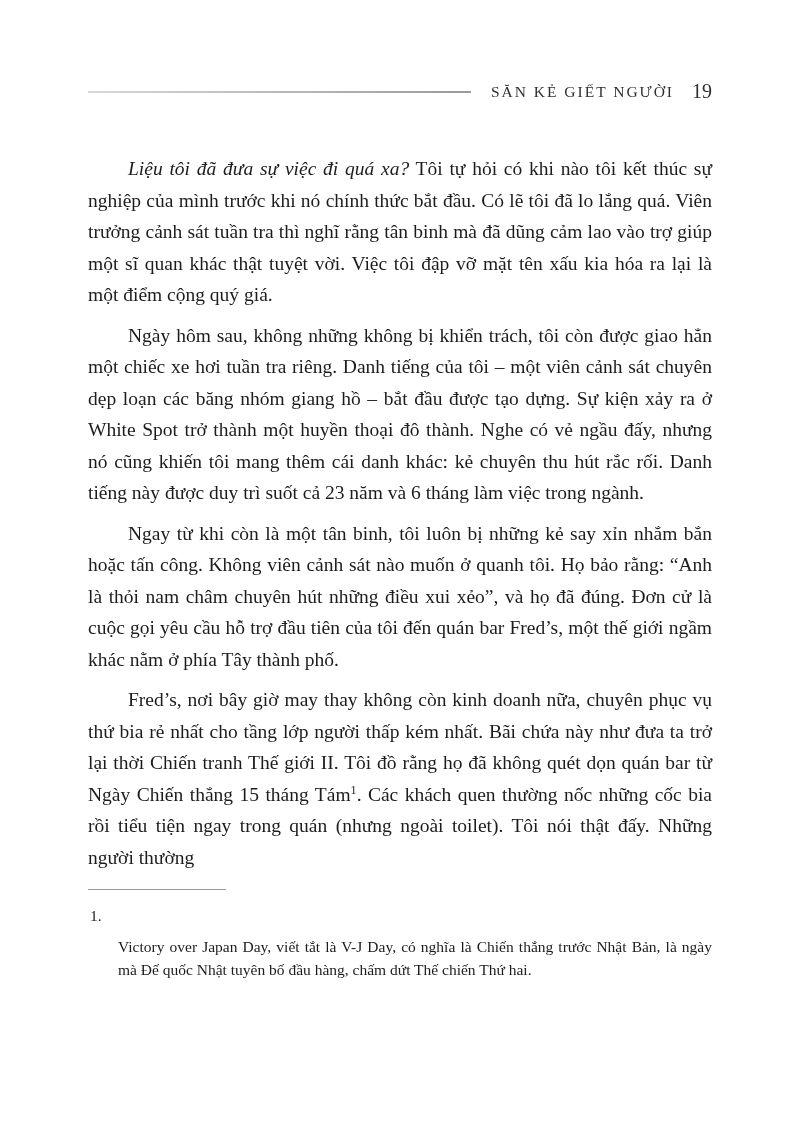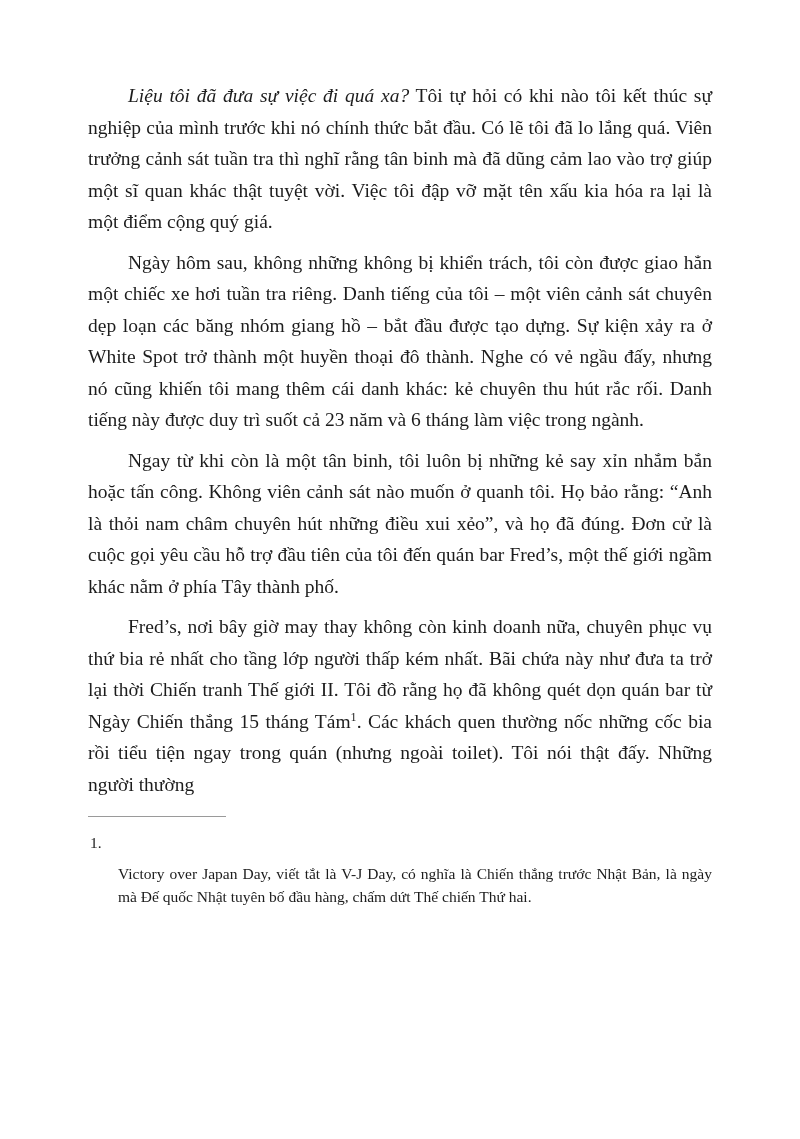--- a/index.html
+++ b/index.html
@@ -76,20 +76,25 @@
     flex: 1;
     text-align: justify;
     margin-top: 31px;
   }
 </style>
 </head>
 <body>
 
 <div class="page">
 
+  <header class="page-header">
+    <span class="header-rule"></span>
+    <span class="header-title">SĂN KẺ GIẾT NGƯỜI</span>
+    <span class="header-page-number">19</span>
+  </header>
 
   <main class="body-text">
     <p><em>Liệu tôi đã đưa sự việc đi quá xa?</em><span> Tôi tự hỏi có khi nào tôi kết thúc sự nghiệp của mình trước khi nó chính thức bắt đầu. Có lẽ tôi đã lo lắng quá. Viên trưởng cảnh sát tuần tra thì nghĩ rằng tân binh mà đã dũng cảm lao vào trợ giúp một sĩ quan khác thật tuyệt vời. Việc tôi đập vỡ mặt tên xấu kia hóa ra lại là một điểm cộng quý giá.</span></p>
 
     <p>Ngày hôm sau, không những không bị khiển trách, tôi còn được giao hẳn một chiếc xe hơi tuần tra riêng. Danh tiếng của tôi – một viên cảnh sát chuyên dẹp loạn các băng nhóm giang hồ – bắt đầu được tạo dựng. Sự kiện xảy ra ở White Spot trở thành một huyền thoại đô thành. Nghe có vẻ ngầu đấy, nhưng nó cũng khiến tôi mang thêm cái danh khác: kẻ chuyên thu hút rắc rối. Danh tiếng này được duy trì suốt cả 23 năm và 6 tháng làm việc trong ngành.</p>
 
     <p>Ngay từ khi còn là một tân binh, tôi luôn bị những kẻ say xỉn nhắm bắn hoặc tấn công. Không viên cảnh sát nào muốn ở quanh tôi. Họ bảo rằng: “Anh là thỏi nam châm chuyên hút những điều xui xẻo”, và họ đã đúng. Đơn cử là cuộc gọi yêu cầu hỗ trợ đầu tiên của tôi đến quán bar Fred’s, một thế giới ngầm khác nằm ở phía Tây thành phố.</p>
 
     <p><span>Fred’s, nơi bây giờ may thay không còn kinh doanh nữa, chuyên phục vụ thứ bia rẻ nhất cho tầng lớp người thấp kém nhất. Bãi chứa này như đưa ta trở lại thời Chiến tranh Thế giới II. Tôi đồ rằng họ đã không quét dọn quán bar từ Ngày Chiến thắng 15 tháng Tám</span><sup class="fn-ref">1</sup><span>. Các khách quen thường nốc những cốc bia rồi tiểu tiện ngay trong quán (nhưng ngoài toilet). Tôi nói thật đấy. Những người thường</span></p>
   </main>

